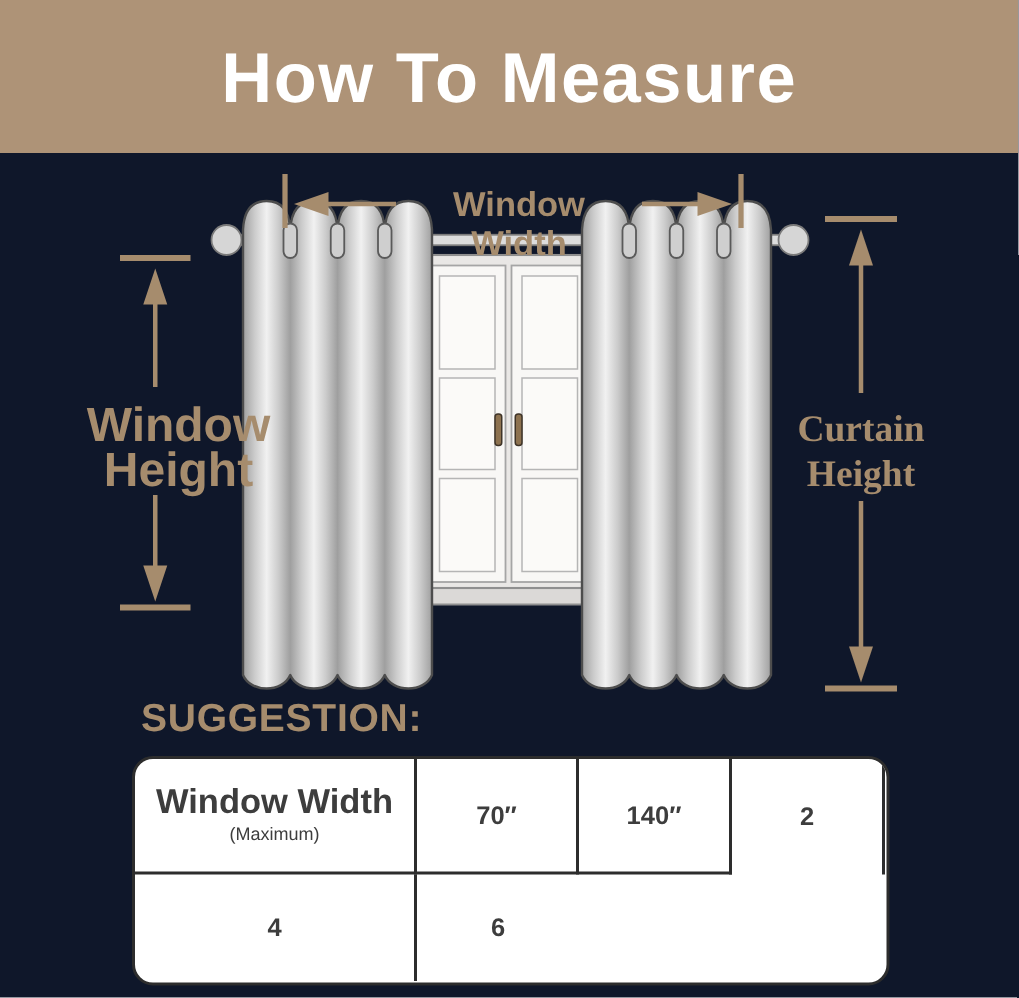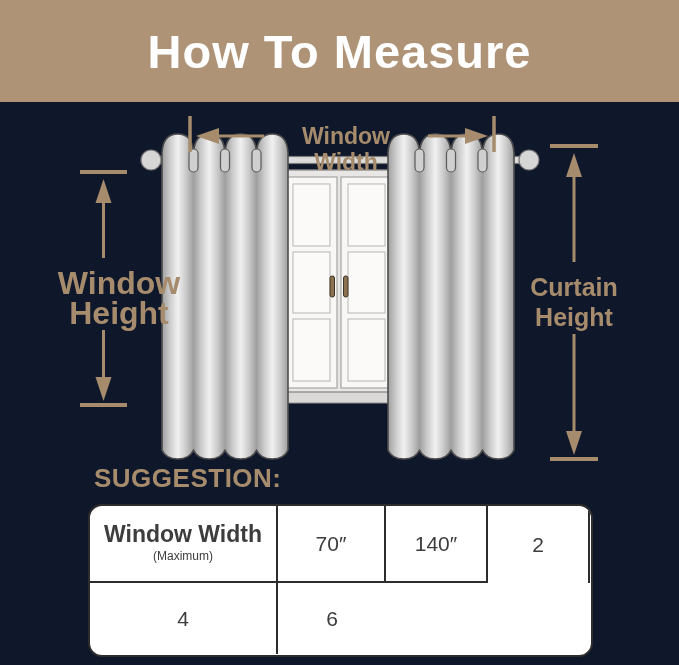--- a/index.html
+++ b/index.html
@@ -19,40 +19,40 @@
     background:var(--header-bg);display:flex;align-items:center;justify-content:center;
   }
   .banner h1{
     margin:0;color:var(--header-text);font-size:47px;font-weight:bold;letter-spacing:1px;
   }
   .diagram{position:absolute;left:0;top:102px;width:679px;height:360px;}
   .diagram svg{position:absolute;left:0;top:0;}
   .lbl{position:absolute;color:var(--accent);font-weight:bold;text-align:center;}
   .lbl-ww{left:268px;top:21px;width:156px;font-size:23px;line-height:26px;}
   .lbl-wh{left:56px;top:166px;width:126px;font-size:32px;line-height:30px;}
-  .lbl-ch{left:511px;top:170px;width:126px;font-size:25px;line-height:30px;}
+  .lbl-ch{left:511px;top:170px;width:126px;font-size:25px;line-height:30px;font-family:Liberation Serif, serif;}
   .suggestion{
     position:absolute;left:94px;top:463px;color:var(--accent);
     font-size:26px;font-weight:bold;letter-spacing:0.5px;
   }
   .sg-table{
     position:absolute;left:88px;top:504px;width:505px;height:153px;
     border:2.5px solid var(--ink);border-radius:14px;background:#ffffff;
     display:grid;grid-template-columns:188px 108px 102px 102px;grid-template-rows:77px 71px;
     box-sizing:border-box;overflow:hidden;
   }
   .cell{
     display:flex;flex-direction:column;align-items:center;justify-content:center;
     box-sizing:border-box;border-right:2px solid var(--ink);
   }
   .cell.last{border-right:none;}
   .cell.r0{border-bottom:2px solid var(--ink);}
   .cell-title{font-size:23px;font-weight:bold;color:var(--text-dark);line-height:26px;}
   .cell-sub{font-size:12px;font-weight:normal;color:var(--text-dark);line-height:19px;}
-  .cell-val{font-size:21px;font-weight:normal;color:var(--text-dark);}
+  .cell-val{font-size:17px;font-weight:bold;color:var(--text-dark);}
   
   .tan-line{stroke:var(--accent);}
   .tan-fill{fill:var(--accent);}
   .panel{fill:url(#foldGrad);stroke:#4d4d4d;stroke-width:1.6;stroke-linejoin:round;}
   .loop{fill:#cfcfcf;stroke:#5a5a5a;stroke-width:1.2;}
 </style>
 </head>
 <body>
 
 <div class="page">

